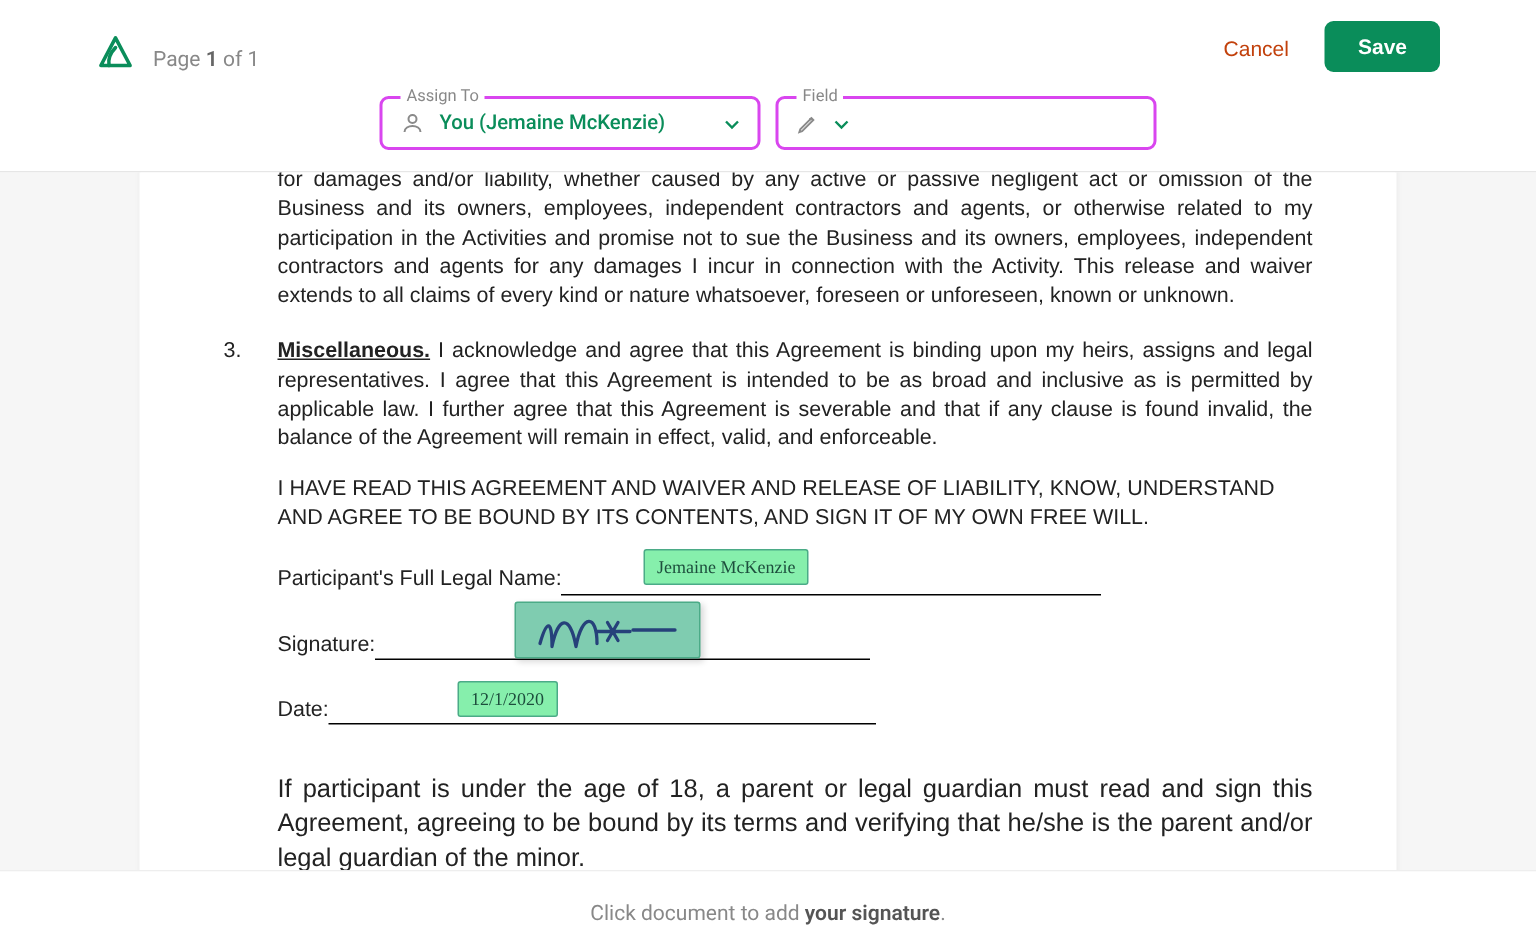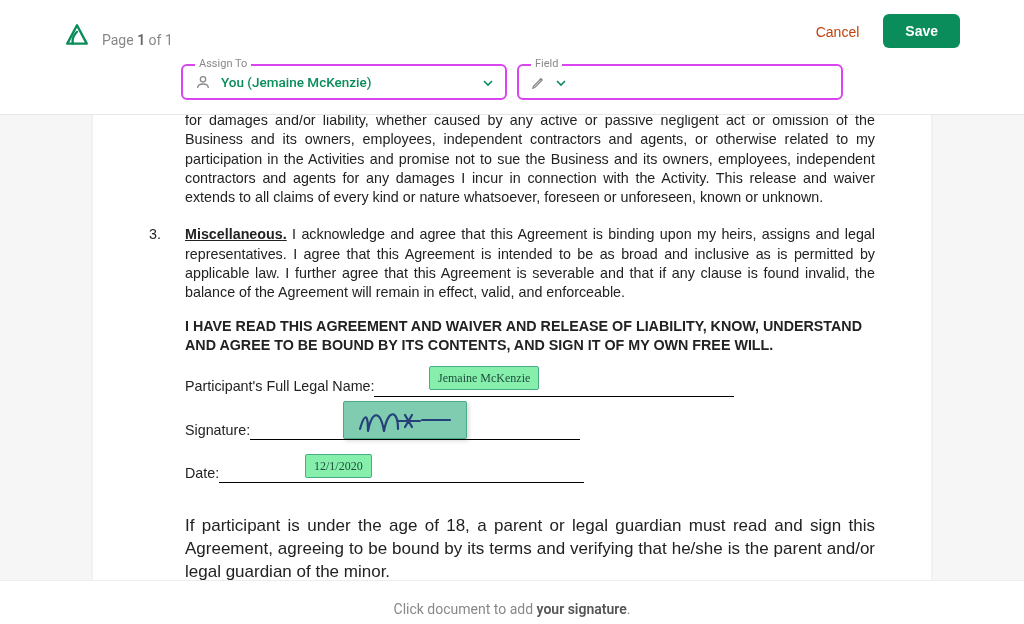--- a/index.html
+++ b/index.html
@@ -48,21 +48,21 @@
   }
   .toolbar {
     display: flex;
     justify-content: center;
     gap: 10px;
     padding: 8px 0 14px 0;
     border-bottom: 1px solid #e6e6e6;
   }
   .field-wrap {
     position: relative;
-    width: 326px;
+    width: 254px;
   }
   .field-label {
     position: absolute;
     top: -7px;
     left: 14px;
     background: #fff;
     padding: 0 4px;
     font-size: 11px;
     color: #888;
   }
@@ -124,21 +124,20 @@
   .numbered .content {
     flex: 1;
     text-align: justify;
   }
   .underline-bold { text-decoration: underline; font-weight: bold; }
   .ack {
     margin-top: 14px;
     padding-left: 36px;
     font-size: 14.3px;
     padding-right: 2px;
-    font-weight: bold;
   }
   .sig-block {
     padding-left: 36px;
     margin-top: 22px;
   }
   .sig-line-row {
     display: flex;
     align-items: flex-end;
     font-size: 14.3px;
     margin-bottom: 24px;

